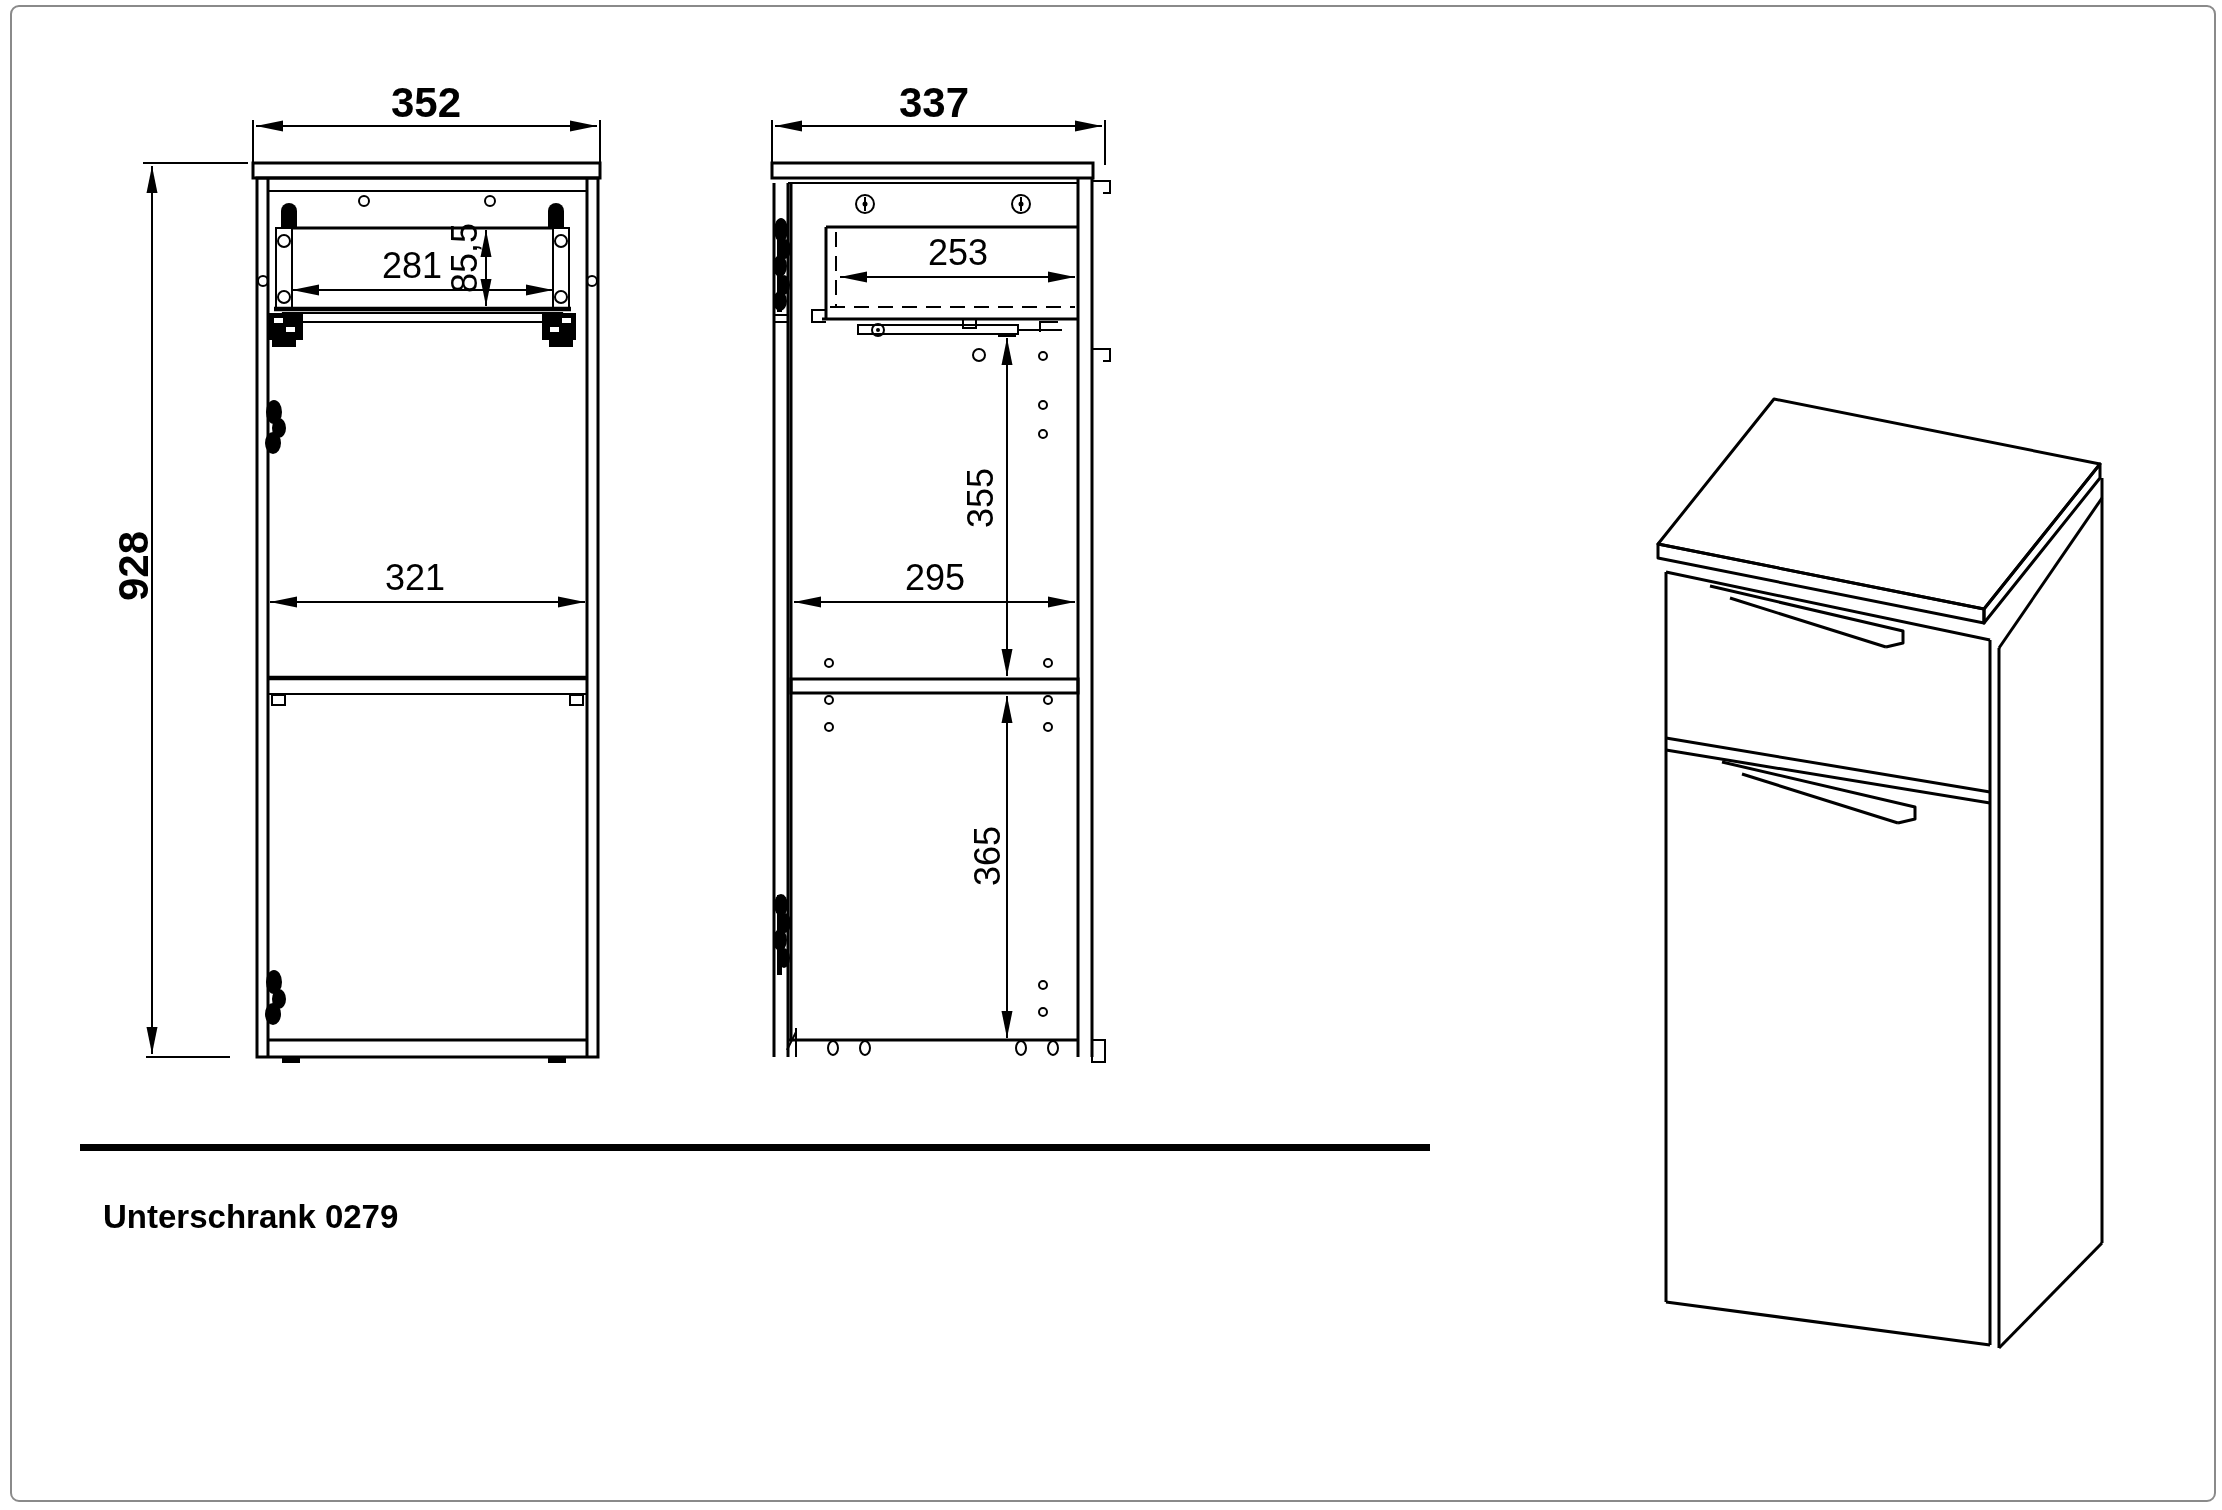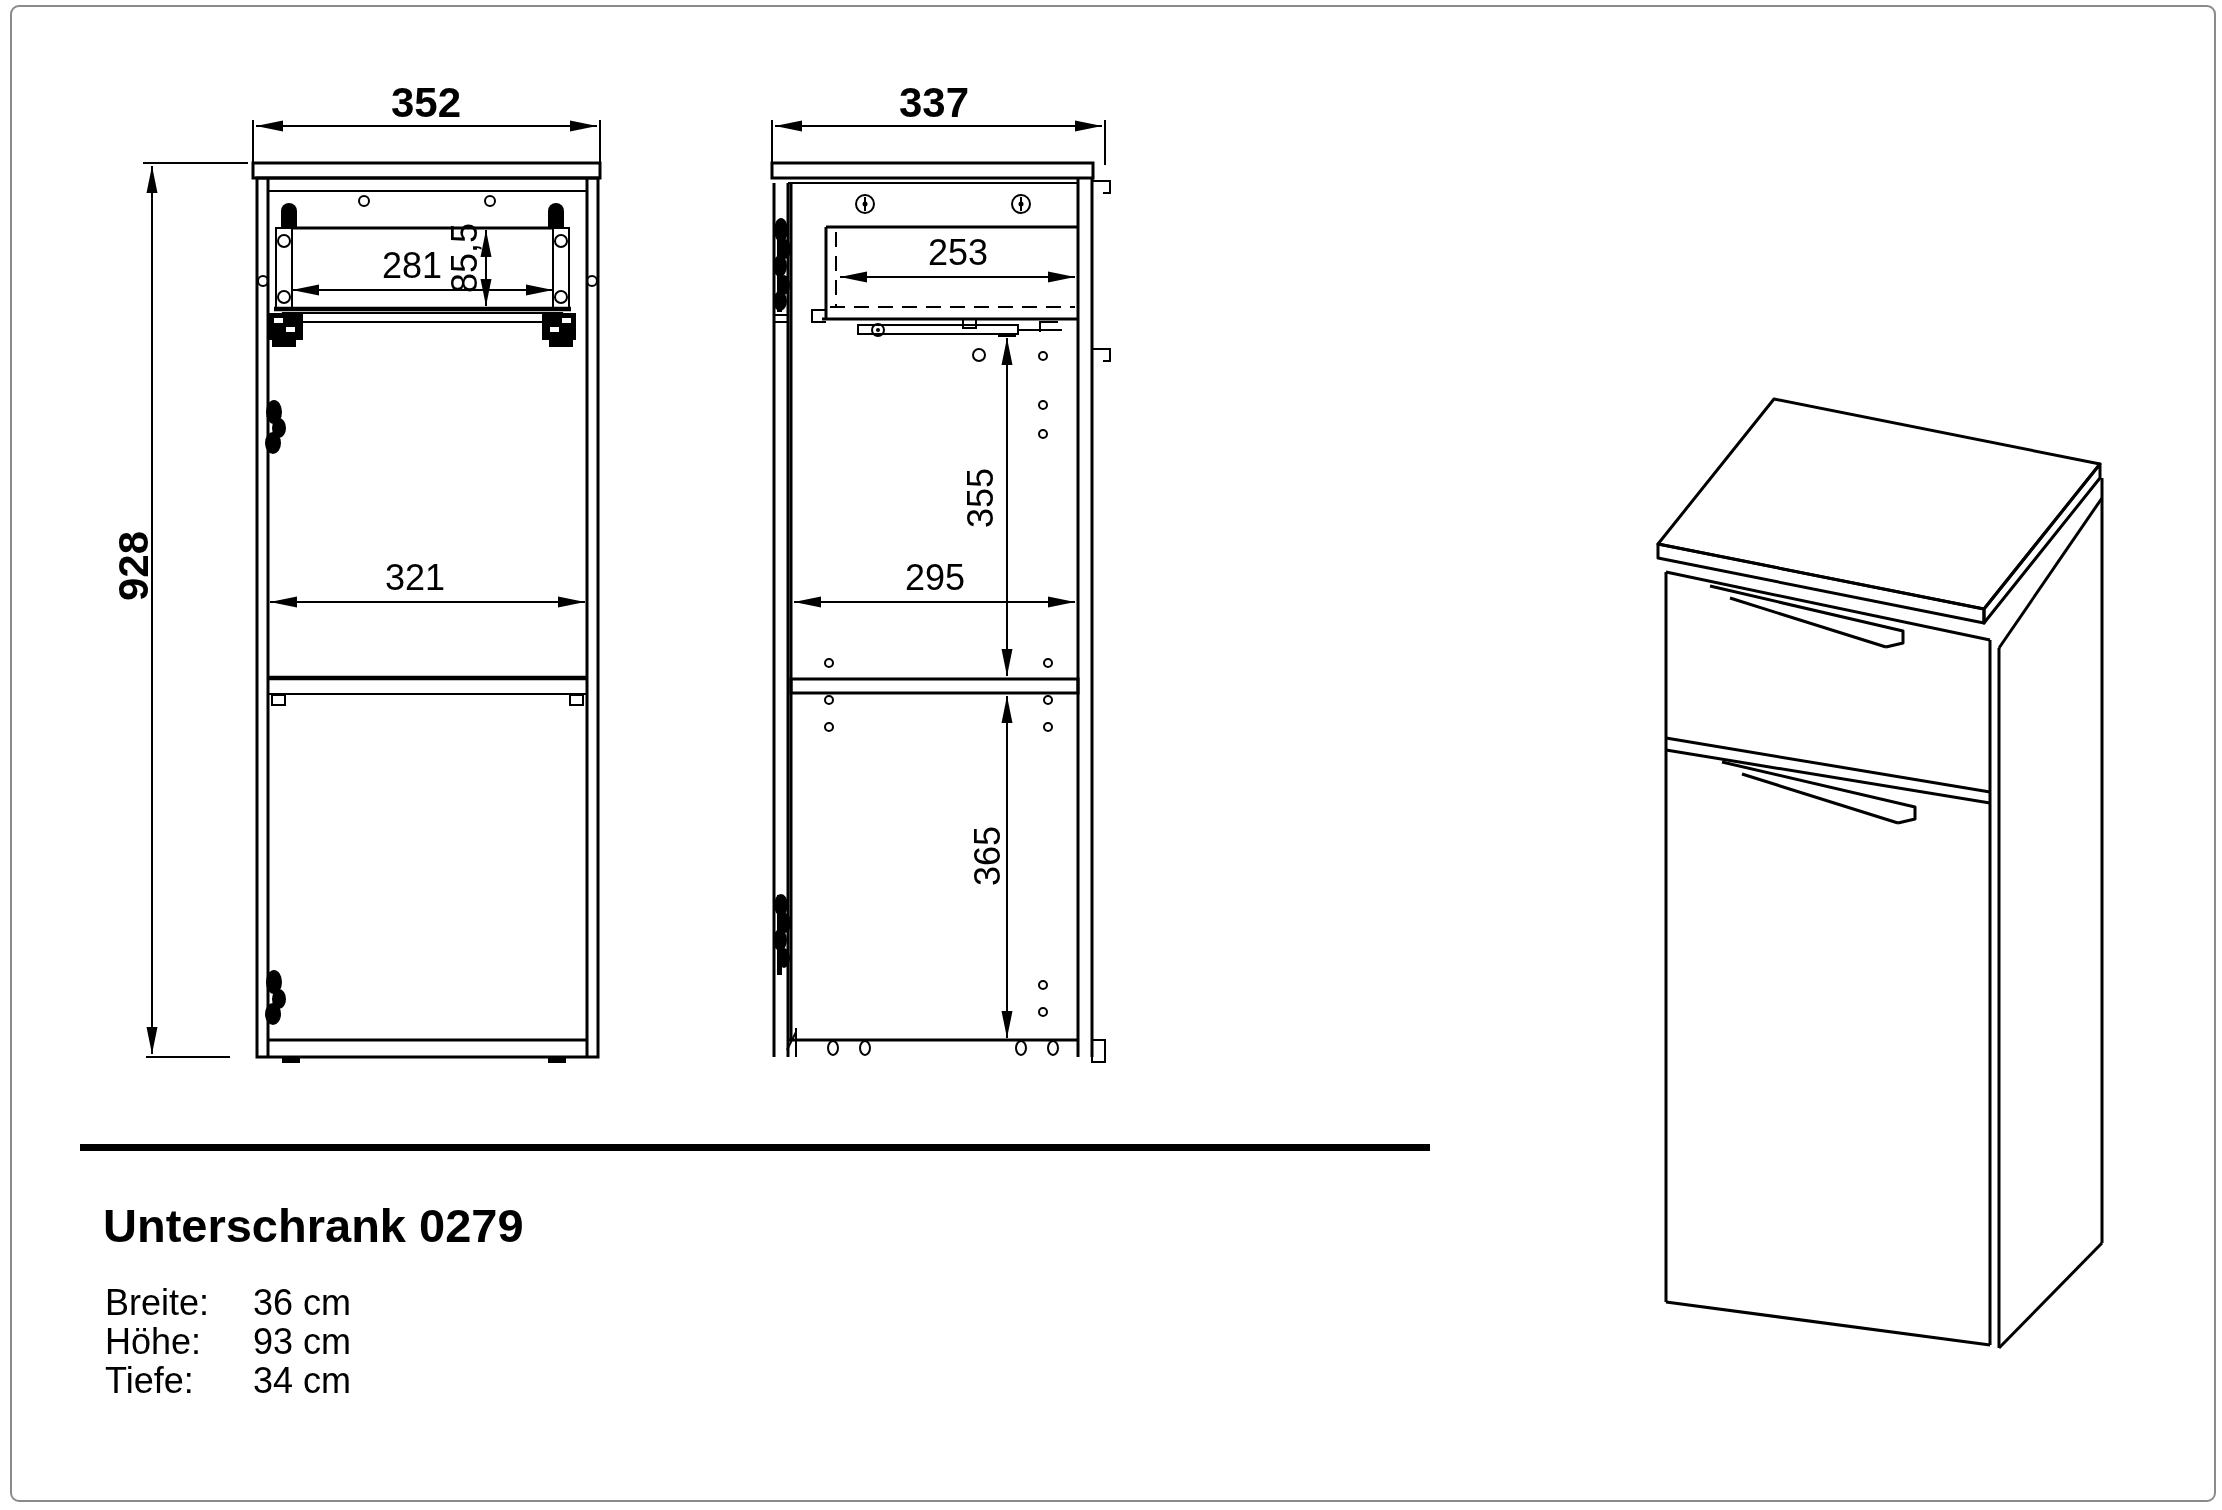--- a/index.html
+++ b/index.html
@@ -11,21 +11,21 @@
   .ln{stroke:#000;fill:none;stroke-width:3;}
   .ln2{stroke:#000;fill:none;stroke-width:2;}
   .ln4{stroke:#000;fill:none;stroke-width:4.5;}
   .dim{stroke:#000;fill:none;stroke-width:2;}
   .dash{stroke:#000;fill:none;stroke-width:2;stroke-dasharray:15 9;}
   .blk{fill:#000;stroke:none;}
   .wht{fill:#fff;stroke:#000;stroke-width:2;}
   text{fill:#000;}
   .dimtxt{font-size:36px;font-family:"Liberation Sans",sans-serif;}
   .dimbig{font-size:42px;font-weight:bold;font-family:"Liberation Sans",sans-serif;}
-  #title{position:absolute;left:103px;top:1198px;font-size:47px;font-weight:bold;}
+  #title{position:absolute;left:103px;top:1198px;font-size:33px;font-weight:bold;}
   #specs{position:absolute;left:105px;top:1283px;font-size:36px;}
   .specrow{display:flex;line-height:39px;}
   .speclabel{width:148px;}
   .specvalue{width:160px;}
 </style>
 </head>
 <body>
 
 <div id="page">
   <div id="frame"></div>
@@ -255,27 +255,13 @@
         <path class="ln" d="M1722,762 L1915,807 L1915,819 L1898,823"></path>
         <path class="ln" d="M1742,774 L1898,823"></path>
       </g>
     </g>
 
     <rect class="blk" x="80" y="1144" width="1350" height="7"></rect>
   </svg>
 
   <div id="title">Unterschrank 0279</div>
 
-  <div id="specs">
-    <div class="specrow">
-      <div class="speclabel">Breite:</div>
-      <div class="specvalue">36 cm</div>
-    </div>
-    <div class="specrow">
-      <div class="speclabel">Höhe:</div>
-      <div class="specvalue">93 cm</div>
-    </div>
-    <div class="specrow">
-      <div class="speclabel">Tiefe:</div>
-      <div class="specvalue">34 cm</div>
-    </div>
-  </div>
 </div>
 
 </body></html>

